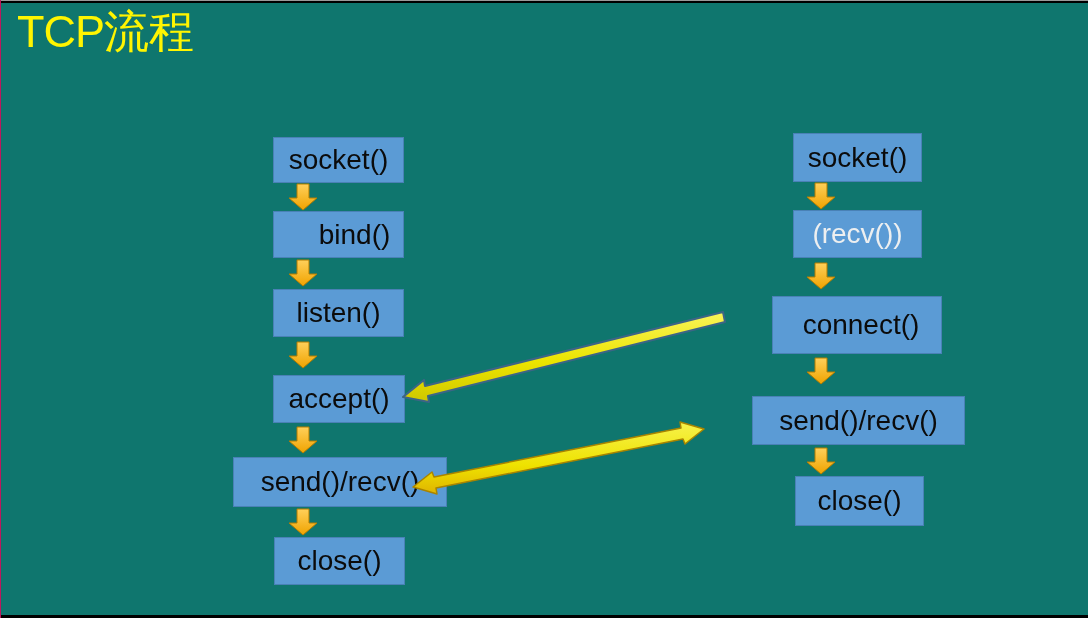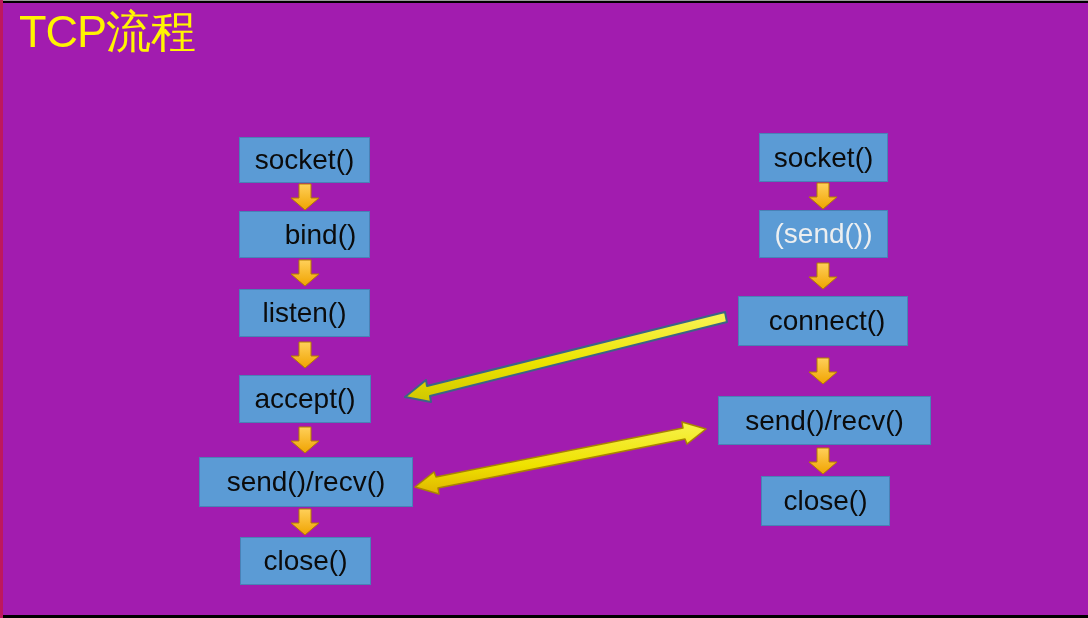--- a/index.html
+++ b/index.html
@@ -1,21 +1,21 @@
 <!DOCTYPE html>
 <html><head>
 <meta charset="utf-8">
 <style>
   html,body{margin:0;padding:0;background:#000;}
   #slide{
     position:relative;
     width:1088px;height:618px;
-    background:#a21caf;
+    background:#0f766e;
     overflow:hidden;
-    border-left:3px solid #be185d;
+    border-left:1px solid #be185d;
     box-sizing:border-box;
     font-family:"Liberation Sans",sans-serif;
   }
   .frame-bar{position:absolute;left:0;right:0;background:#000;}
   #frame-top{top:0;height:3px;border-top:1px solid #9a9a9a;box-sizing:border-box;}
   #frame-bottom{bottom:0;height:3px;}
 
   #page-title{
     position:absolute;left:16px;top:6px;
     color:#FFF500;font-size:45px;line-height:1.15;
@@ -38,35 +38,36 @@
 
   .node{
     position:absolute;
     background:#5B9BD5;
     border:1px solid rgba(20,50,90,0.25);
     box-sizing:border-box;
     display:flex;align-items:center;justify-content:center;
     color:#0b0b0b;
     font-size:28px;
     white-space:nowrap;
+    margin-left:36px;
   }
   .node.light-text{color:#EDEFF0;}
 
   
   #n-s1{left:236px;top:137px;width:131px;height:46px;}
   #n-s2{left:236px;top:211px;width:131px;height:47px;padding-left:32px;}
   #n-s3{left:236px;top:289px;width:131px;height:48px;}
   #n-s4{left:236px;top:375px;width:132px;height:48px;}
   #n-s5{left:196px;top:457px;width:214px;height:50px;}
   #n-s6{left:237px;top:537px;width:131px;height:48px;}
 
   
   #n-c1{left:756px;top:133px;width:129px;height:49px;}
   #n-c2{left:756px;top:210px;width:129px;height:48px;}
-  #n-c3{left:735px;top:296px;width:170px;height:50px;padding-left:8px;}
+  #n-c3{left:735px;top:296px;width:170px;height:58px;padding-left:8px;}
   #n-c4{left:715px;top:396px;width:213px;height:49px;}
   #n-c5{left:758px;top:476px;width:129px;height:50px;}
 
   #arrow-layer{position:absolute;left:0;top:0;width:1088px;height:618px;pointer-events:none;}
 </style>
 </head>
 <body>
 
 <div id="slide">
   <div id="frame-top" class="frame-bar"></div>
@@ -76,21 +77,21 @@
 
 
   <div id="n-s1" class="node">socket()</div>
   <div id="n-s2" class="node">bind()</div>
   <div id="n-s4" class="node">accept()</div>
   <div id="n-s3" class="node">listen()</div>
   <div id="n-s5" class="node">send()/recv()</div>
   <div id="n-s6" class="node">close()</div>
 
   <div id="n-c1" class="node">socket()</div>
-  <div id="n-c2" class="node light-text">(send())</div>
+  <div id="n-c2" class="node light-text">(recv())</div>
   <div id="n-c3" class="node">connect()</div>
   <div id="n-c4" class="node">send()/recv()</div>
   <div id="n-c5" class="node">close()</div>
 
   <svg id="arrow-layer" viewBox="0 0 1088 618" xmlns="http://www.w3.org/2000/svg" aria-hidden="true">
     <defs>
       <linearGradient id="gradOrange" x1="0" y1="0" x2="0" y2="1">
         <stop offset="0%" stop-color="#ffd05a"></stop>
         <stop offset="100%" stop-color="#f0a300"></stop>
       </linearGradient>

